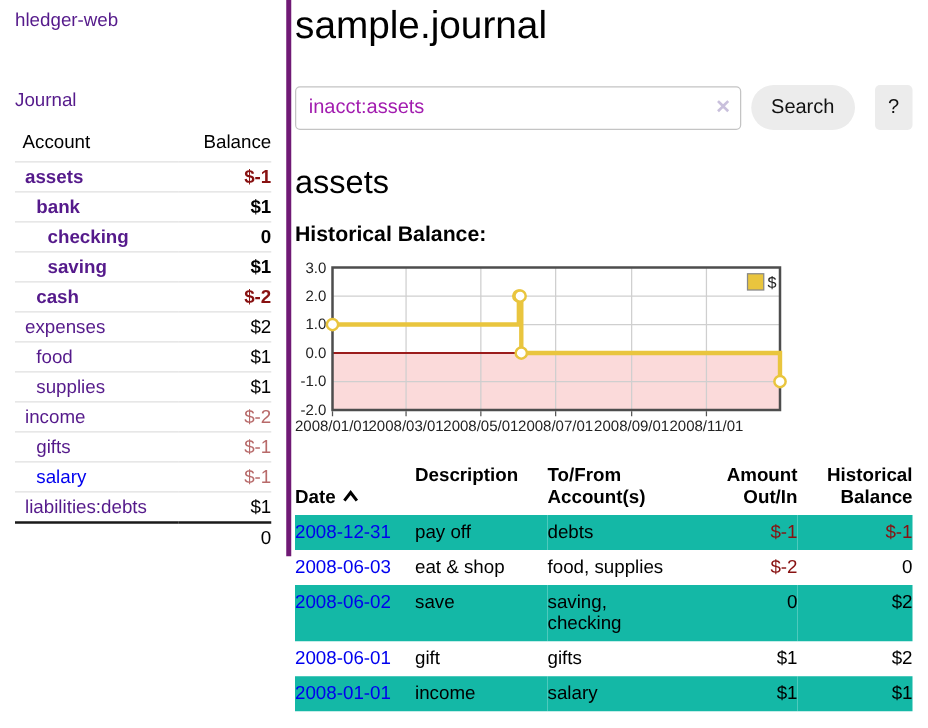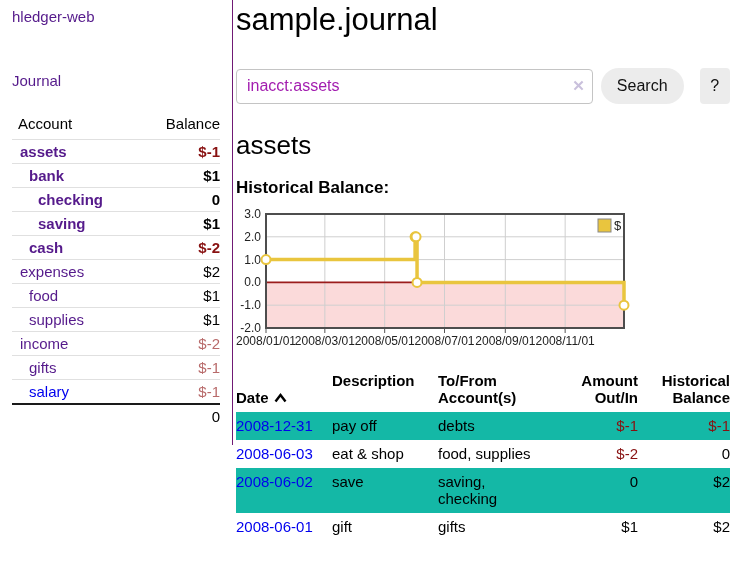--- a/index.html
+++ b/index.html
@@ -9,25 +9,25 @@
     background:#fff; color:#000;
     font-family:"Liberation Sans", sans-serif; font-size:15px;
   }
   a { text-decoration:none; cursor:pointer; }
   .plink { color:#551a8b; }
   .blink { color:#0000ee; }
 
   
   .sidebar {
     position:absolute; left:0; top:0; width:233px; height:445px;
-    padding:8px 12px 0 12px; border-right:1px solid #701a75;
+    padding:8px 12px 0 12px; border-right:4px solid #701a75;
   }
   .brand { display:block; font-size:15px; }
   .journal-link { display:block; margin-top:47px; font-size:15px; }
-  .accounts-table { width:100%; border-collapse:collapse; margin-top:22px; }
+  .accounts-table { width:100%; border-collapse:collapse; margin-top:12px; }
   .accounts-table th {
     font-weight:normal; text-align:left; padding:4px 0 7px 6px; font-size:15px;
   }
   .accounts-table th.balh { text-align:right; padding-right:0; }
   .accounts-table td { padding:3px 0; border-top:1px solid #e0e0e0; }
   .accounts-table td.bal { text-align:right; }
   .lvl1 { padding-left:8px !important; }
   .lvl2 { padding-left:17px !important; }
   .lvl3 { padding-left:26px !important; }
   .b, .b a { font-weight:bold; }
@@ -123,20 +123,24 @@
         <td class="lvl1"><a class="plink">income</a></td>
         <td class="bal neg-muted">$-2</td>
       </tr>
       <tr>
         <td class="lvl2"><a class="plink">gifts</a></td>
         <td class="bal neg-muted">$-1</td>
       </tr>
       <tr>
         <td class="lvl2"><a class="blink">salary</a></td>
         <td class="bal neg-muted">$-1</td>
+      </tr>
+      <tr>
+        <td class="lvl1"><a class="plink">liabilities:debts</a></td>
+        <td class="bal">$1</td>
       </tr>
       <tr class="total-row">
         <td class="lvl1"></td>
         <td class="bal">0</td>
       </tr>
     </tbody>
   </table>
 </div>
 
 <div class="main">
@@ -241,15 +245,22 @@
         <td class="num">0</td>
         <td class="num">$2</td>
       </tr>
       <tr>
         <td><a class="blink">2008-06-01</a></td>
         <td>gift</td>
         <td>gifts</td>
         <td class="num">$1</td>
         <td class="num">$2</td>
       </tr>
+      <tr class="shaded">
+        <td><a class="blink">2008-01-01</a></td>
+        <td>income</td>
+        <td>salary</td>
+        <td class="num">$1</td>
+        <td class="num">$1</td>
+      </tr>
     </tbody>
   </table>
 </div>
 
 </body></html>

